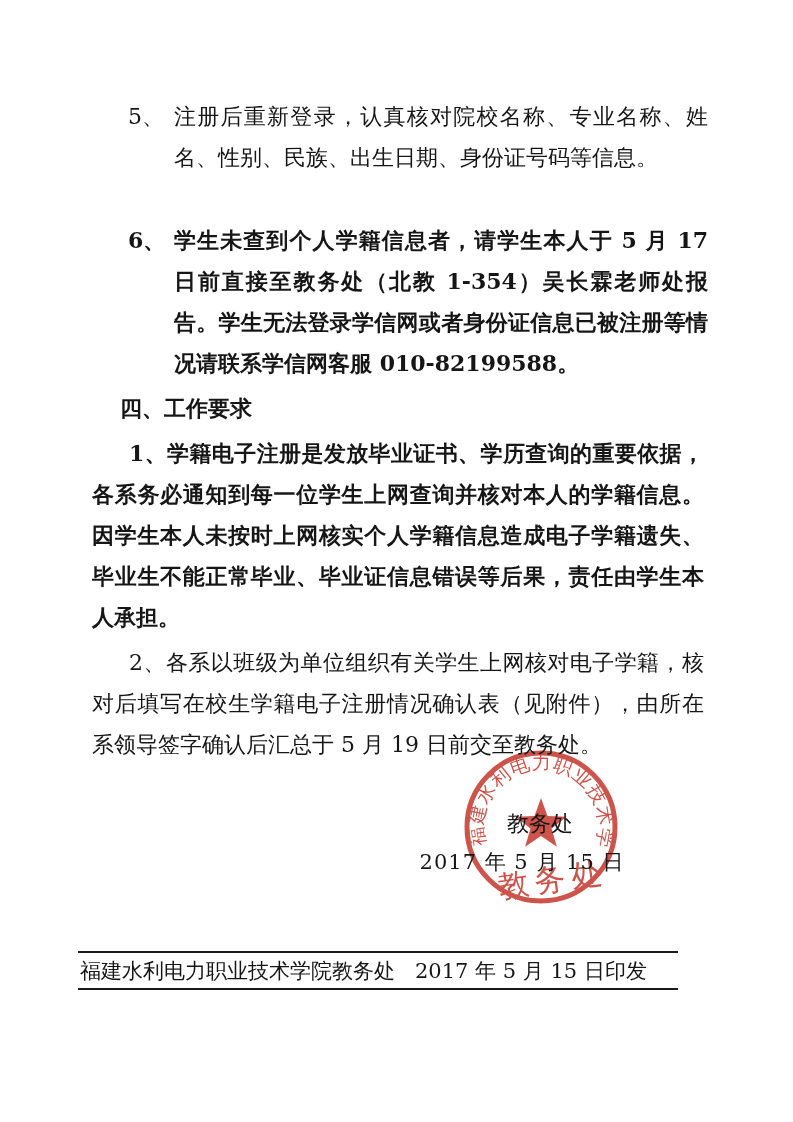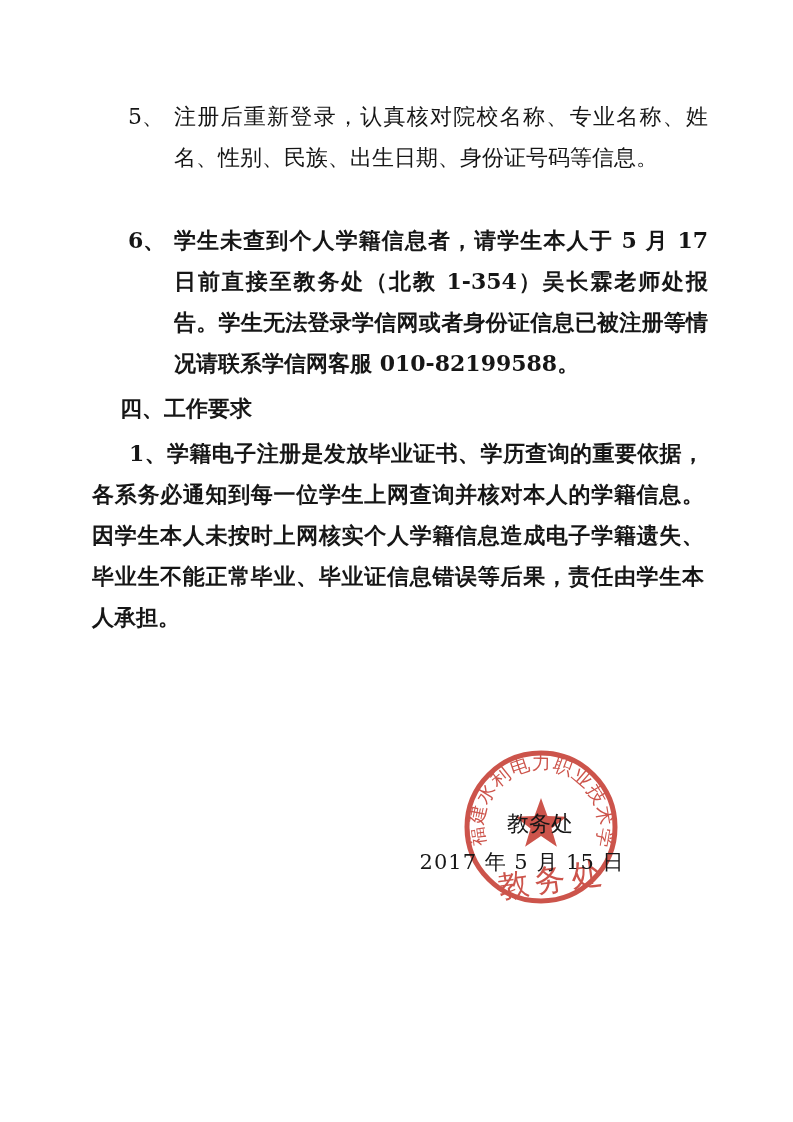--- a/index.html
+++ b/index.html
@@ -122,32 +122,36 @@
       <span class="item-num">6、</span>
       <span class="item-body">学生未查到个人学籍信息者，请学生本人于 5 月 17 日前直接至教务处（北教 1-354）吴长霖老师处报告。学生无法登录学信网或者身份证信息已被注册等情况请联系学信网客服 010-82199588。</span>
     </div>
 
     <div class="heading bold">
       <span>四、</span><span class="heading-title">工作要求</span>
     </div>
 
     <p class="para bold">1、学籍电子注册是发放毕业证书、学历查询的重要依据，各系务必通知到每一位学生上网查询并核对本人的学籍信息。因学生本人未按时上网核实个人学籍信息造成电子学籍遗失、毕业生不能正常毕业、毕业证信息错误等后果，责任由学生本人承担。</p>
 
+    <p class="para para-gap">2、各系以班级为单位组织有关学生上网核对电子学籍，核对后填写在校生学籍电子注册情况确认表（见附件），由所在系领导签字确认后汇总于 5 月 19 日前交至教务处。</p>
 
   </div>
 
   <svg class="seal" viewBox="0 0 200 200" xmlns="http://www.w3.org/2000/svg">
     <g fill="#c63d33">
       <circle cx="100" cy="100" r="74" fill="none" stroke="#c63d33" stroke-width="5"></circle>
       <path id="sealArc" d="M 45.5 119.8 A 58 58 0 1 1 154.5 119.8" fill="none" stroke="none"></path>
       <text class="seal-ring-text" fill="#c63d33">
         <textPath href="#sealArc" startOffset="2">福建水利电力职业技术学院</textPath>
       </text>
       <polygon points="100,71 106.5,89.1 125.7,89.7 110.5,101.4 115.9,119.8 100,109 84.1,119.8 89.5,101.4 74.3,89.7 93.5,89.1"></polygon>
       <text class="seal-name-text" x="112" y="163" text-anchor="middle" fill="#c63d33" transform="rotate(-8 112 153)">教务处</text>
     </g>
   </svg>
 
   <div class="sig-office">教务处</div>
   <div class="sig-date">2017 年 5 月 15 日</div>
 
+  <div class="footer">
+    <span>福建水利电力职业技术学院教务处</span><span class="footer-print">2017 年 5 月 15 日印发</span>
+  </div>
 
 </div>
 
 </body></html>

